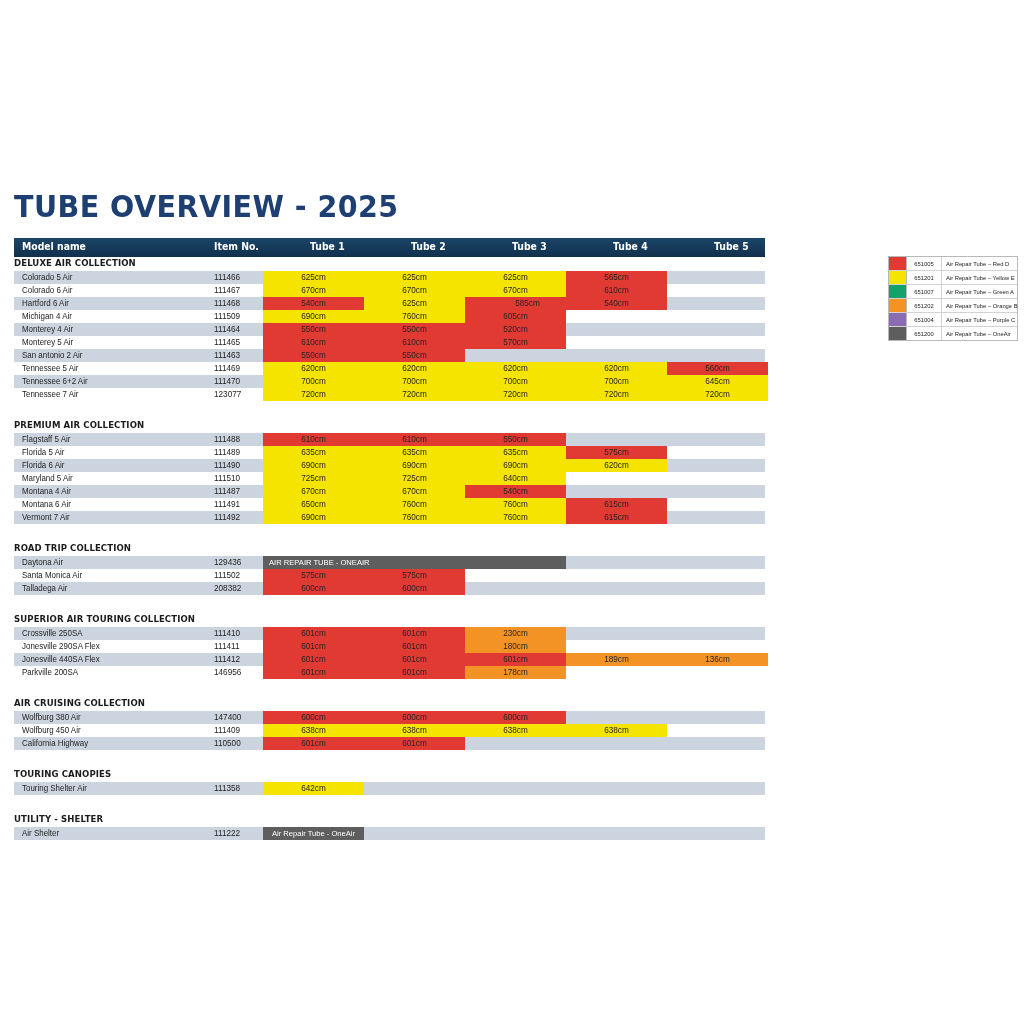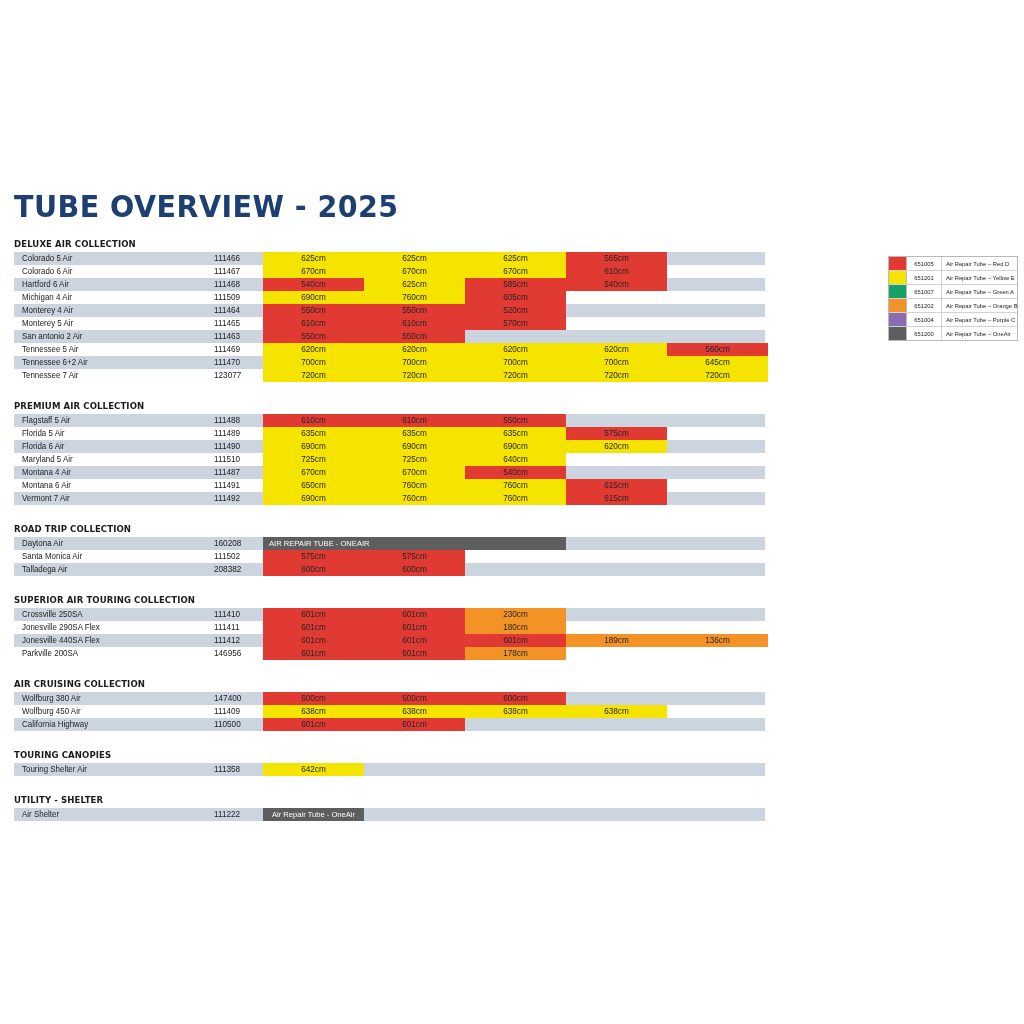--- a/index.html
+++ b/index.html
@@ -107,20 +107,29 @@
   }
 </style>
 </head>
 <body>
 
 <div id="sheet">
 
   <div id="title">TUBE OVERVIEW - 2025</div>
 
   <div id="table">
+    <div class="hdr" id="tbl-header">
+        <div class="hc" style="left: 8px;">Model name</div>
+        <div class="hc" style="left: 200px;">Item No.</div>
+        <div class="hc" style="left: 296px;">Tube 1</div>
+        <div class="hc" style="left: 397px;">Tube 2</div>
+        <div class="hc" style="left: 498px;">Tube 3</div>
+        <div class="hc" style="left: 599px;">Tube 4</div>
+        <div class="hc" style="left: 700px;">Tube 5</div>
+      </div>
     <div id="body" style="height: 583px;">
         <div class="grp" style="top: 1px;">DELUXE AIR COLLECTION</div>
         <div class="row z" style="top: 14px;">
           <div class="bar" style="left: 249px; width: 101px; background: rgb(245, 228, 0);"></div>
           <div class="cellv" style="left: 249px; width: 101px;">625cm</div>
           <div class="bar" style="left: 350px; width: 101px; background: rgb(245, 228, 0);"></div>
           <div class="cellv" style="left: 350px; width: 101px;">625cm</div>
           <div class="bar" style="left: 451px; width: 101px; background: rgb(245, 228, 0);"></div>
           <div class="cellv" style="left: 451px; width: 101px;">625cm</div>
           <div class="bar" style="left: 552px; width: 101px; background: rgb(224, 58, 51);"></div>
@@ -139,21 +148,21 @@
           <div class="cellv" style="left: 552px; width: 101px;">610cm</div>
           <div class="rname">Colorado 6 Air</div>
           <div class="ritem">111467</div>
         </div>
         <div class="row z" style="top: 40px;">
           <div class="bar" style="left: 249px; width: 101px; background: rgb(224, 58, 51);"></div>
           <div class="cellv" style="left: 249px; width: 101px;">540cm</div>
           <div class="bar" style="left: 350px; width: 101px; background: rgb(245, 228, 0);"></div>
           <div class="cellv" style="left: 350px; width: 101px;">625cm</div>
           <div class="bar" style="left: 451px; width: 101px; background: rgb(224, 58, 51);"></div>
-          <div class="cellv" style="left: 451px; width: 101px;">585cm</div>
+          <div class="cellv" style="left: 463px; width: 101px;">585cm</div>
           <div class="bar" style="left: 552px; width: 101px; background: rgb(224, 58, 51);"></div>
           <div class="cellv" style="left: 552px; width: 101px;">540cm</div>
           <div class="rname">Hartford 6 Air</div>
           <div class="ritem">111468</div>
         </div>
         <div class="row w" style="top: 53px;">
           <div class="bar" style="left: 249px; width: 101px; background: rgb(245, 228, 0);"></div>
           <div class="cellv" style="left: 249px; width: 101px;">690cm</div>
           <div class="bar" style="left: 350px; width: 101px; background: rgb(245, 228, 0);"></div>
           <div class="cellv" style="left: 350px; width: 101px;">760cm</div>
@@ -309,21 +318,21 @@
           <div class="bar" style="left: 552px; width: 101px; background: rgb(224, 58, 51);"></div>
           <div class="cellv" style="left: 552px; width: 101px;">615cm</div>
           <div class="rname">Vermont 7 Air</div>
           <div class="ritem">111492</div>
         </div>
         <div class="grp" style="top: 286px;">ROAD TRIP COLLECTION</div>
         <div class="row z" style="top: 299px;">
           <div class="bar" style="left: 249px; width: 303px; background: rgb(94, 94, 94);"></div>
           <div class="graytext" style="left: 255px; width: 303px;">AIR REPAIR TUBE - ONEAIR</div>
           <div class="rname">Daytona Air</div>
-          <div class="ritem">160208</div>
+          <div class="ritem">129436</div>
         </div>
         <div class="row w" style="top: 312px;">
           <div class="bar" style="left: 249px; width: 101px; background: rgb(224, 58, 51);"></div>
           <div class="cellv" style="left: 249px; width: 101px;">575cm</div>
           <div class="bar" style="left: 350px; width: 101px; background: rgb(224, 58, 51);"></div>
           <div class="cellv" style="left: 350px; width: 101px;">575cm</div>
           <div class="rname">Santa Monica Air</div>
           <div class="ritem">111502</div>
         </div>
         <div class="row z" style="top: 325px;">

